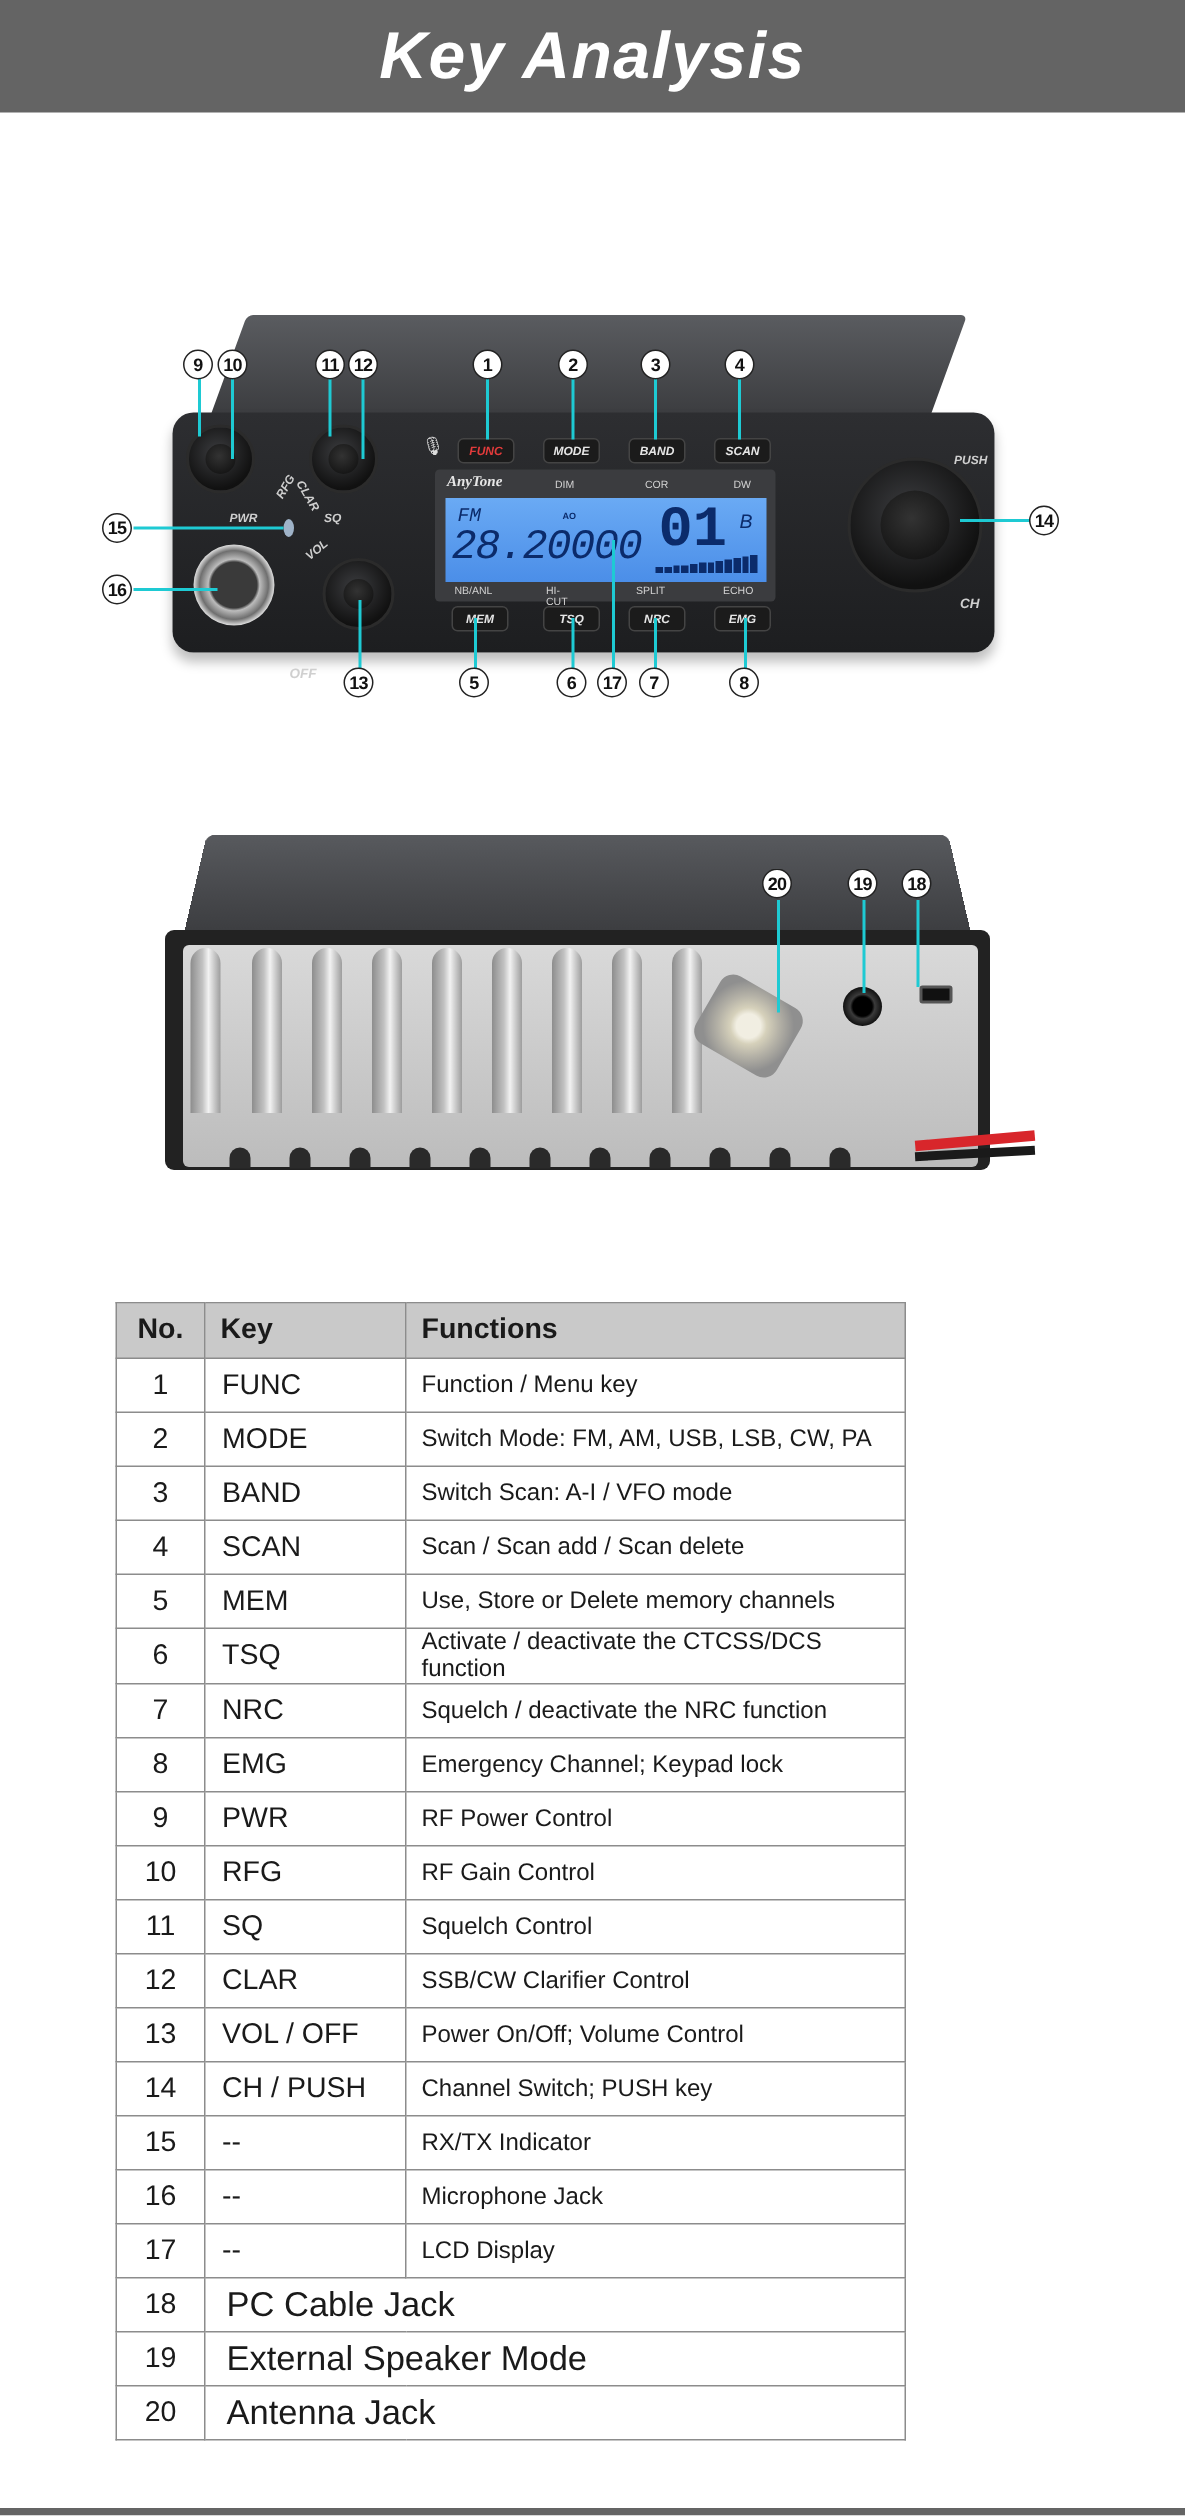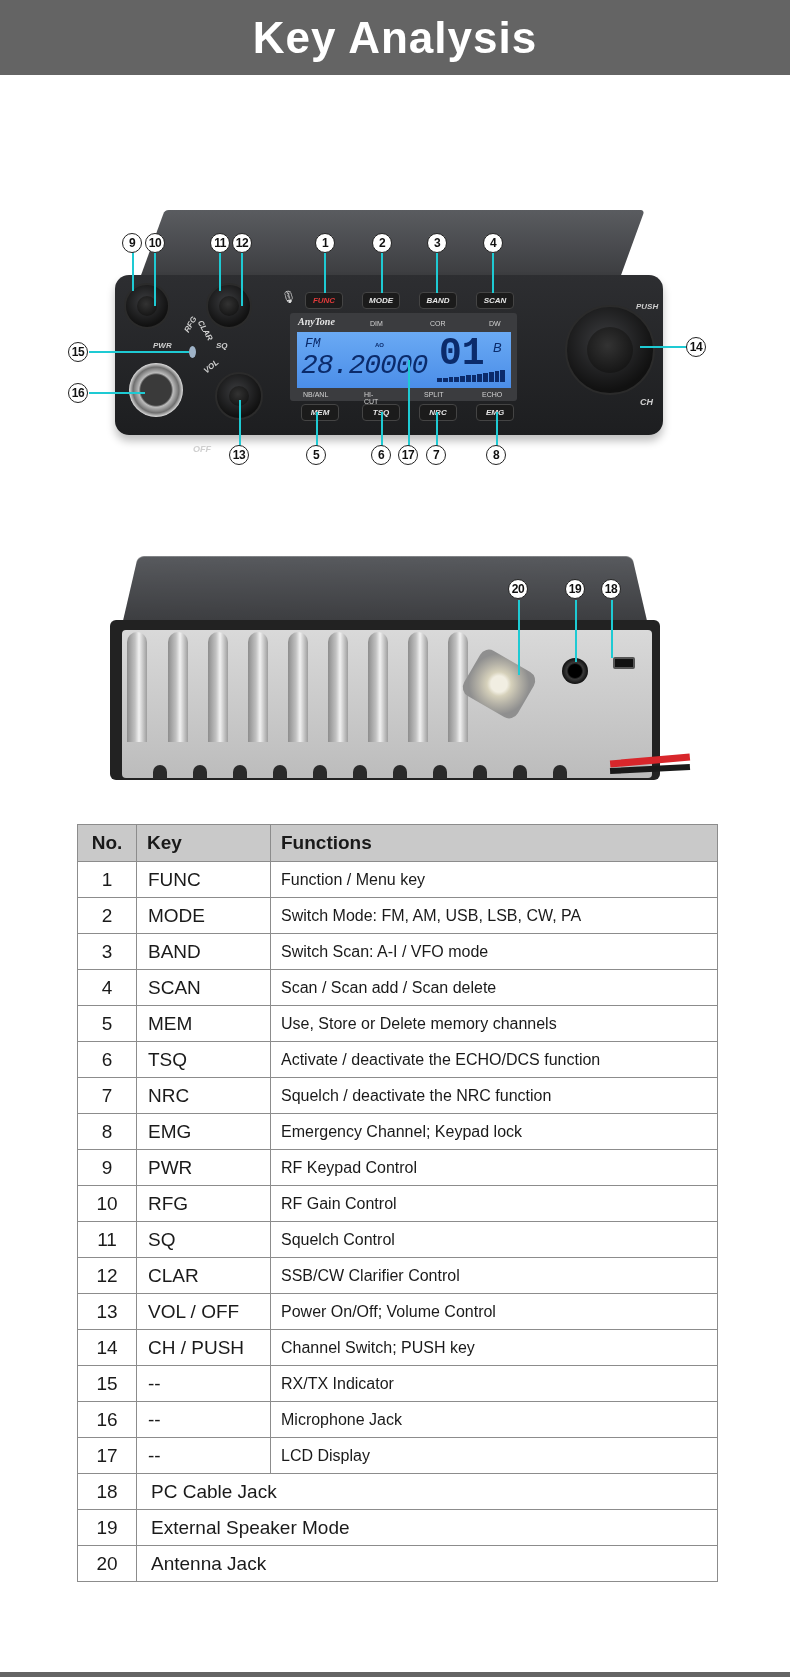--- a/index.html
+++ b/index.html
@@ -1,20 +1,20 @@
 <!DOCTYPE html>
 <html><head>
 <meta charset="utf-8">
 <style>
   * { box-sizing: border-box; margin: 0; padding: 0; }
   html, body { width: 790px; height: 1677px; background: #ffffff; overflow: hidden; }
   body { position: relative; font-family: "Liberation Sans", sans-serif; }
 
   .banner { position: absolute; left: 0; top: 0; width: 790px; height: 75px; background: #646464; display: flex; align-items: center; justify-content: center; }
-  .banner-title { color: #ffffff; font-size: 44px; font-weight: bold; letter-spacing: 1px; font-family: "Liberation Sans", sans-serif; }
+  .banner-title { color: #ffffff; font-size: 44px; font-weight: bold; font-style: italic; letter-spacing: 1px; font-family: "Liberation Sans", sans-serif; }
 
   .photo { position: absolute; }
   .callout { position: absolute; width: 20px; height: 20px; border-radius: 50%; border: 1.6px solid #222; background: #fff; color: #111; font-size: 12px; font-weight: bold; display: flex; align-items: center; justify-content: center; font-family: "Liberation Sans", sans-serif; letter-spacing: -0.5px; }
   .leader { position: absolute; background: #1ecad3; }
 
   
   .front-top { position: absolute; left: 152px; top: 210px; width: 480px; height: 70px; background: linear-gradient(#5a5c60, #3a3b3e); transform: skewX(-20deg); border-radius: 4px 4px 0 0; }
   .front-face { position: absolute; left: 115px; top: 275px; width: 548px; height: 160px; background: linear-gradient(#2d2e31, #1d1e20); border-radius: 14px; box-shadow: 0 6px 8px rgba(0,0,0,0.25); }
   .knob { position: absolute; border-radius: 50%; background: radial-gradient(circle at 45% 40%, #3c3d40, #111 70%); border: 2px solid #2b2b2b; }
   .knob-inner { position: absolute; border-radius: 50%; background: radial-gradient(circle at 45% 40%, #333, #0c0c0c); }
@@ -40,28 +40,28 @@
   .heatsink { position: absolute; left: 122px; top: 630px; width: 530px; height: 148px; background: linear-gradient(#d9d9d9, #bcbcbc); border-radius: 4px; }
   .fin { position: absolute; top: 632px; width: 20px; height: 110px; background: linear-gradient(90deg, #8d8d8d, #c2c2c2 40%, #f2f2f2 60%, #9d9d9d); border-radius: 10px 10px 0 0; }
   .slot { position: absolute; top: 765px; width: 14px; height: 14px; background: #2a2a2a; border-radius: 7px 7px 0 0; }
   .antenna { position: absolute; left: 468px; top: 658px; width: 62px; height: 52px; background: radial-gradient(circle, #f1eee2 20%, #d6d1bb 30%, #b5b2a7 50%, #8f8f8f 75%); border-radius: 10px; transform: rotate(30deg); }
   .spk-jack { position: absolute; left: 562px; top: 658px; width: 26px; height: 26px; border-radius: 50%; background: radial-gradient(circle, #000 35%, #3b3b3b 45%, #111 70%); }
   .usb-jack { position: absolute; left: 613px; top: 657px; width: 22px; height: 12px; background: #111; border: 2px solid #555; border-radius: 2px; }
   .cable-red { position: absolute; left: 610px; top: 757px; width: 80px; height: 7px; background: #d8262b; transform: rotate(-5deg); }
   .cable-black { position: absolute; left: 610px; top: 766px; width: 80px; height: 6px; background: #1a1a1a; transform: rotate(-3deg); }
 
   
-  .key-table { position: absolute; left: 77px; top: 824px; width: 641px; border-collapse: collapse; font-family: "Liberation Sans", sans-serif; }
+  .key-table { position: absolute; left: 77px; top: 868px; width: 527px; border-collapse: collapse; font-family: "Liberation Sans", sans-serif; }
   .key-table td, .key-table th { border: 1.5px solid #8c8c8c; height: 36px; color: #1a1a1a; }
   .key-table th { background: #c9c9c9; font-size: 19px; font-weight: bold; text-align: left; padding-left: 10px; height: 37px; }
   .key-table th.col-no { text-align: center; padding-left: 0; }
   .col-no { width: 59px; text-align: center; font-size: 19px; }
   .col-key { width: 134px; font-size: 19px; padding-left: 11px; }
   .col-fn { font-size: 16px; padding-left: 10px; }
-  .col-wide { font-size: 19px; padding-left: 14px; }
+  .col-wide { font-size: 23px; padding-left: 14px; }
 
   .bottom-bar { position: absolute; left: 0; top: 1672px; width: 790px; height: 5px; background: #646464; }
 </style>
 </head>
 <body>
 
 <div class="banner">
   <div class="banner-title">Key Analysis</div>
 </div>
 
@@ -243,36 +243,36 @@
         <td class="col-fn">Scan / Scan add / Scan delete</td>
       </tr>
       <tr>
         <td class="col-no">5</td>
         <td class="col-key">MEM</td>
         <td class="col-fn">Use, Store or Delete memory channels</td>
       </tr>
       <tr>
         <td class="col-no">6</td>
         <td class="col-key">TSQ</td>
-        <td class="col-fn">Activate / deactivate the ECHO/DCS function</td>
+        <td class="col-fn">Activate / deactivate the CTCSS/DCS function</td>
       </tr>
       <tr>
         <td class="col-no">7</td>
         <td class="col-key">NRC</td>
         <td class="col-fn">Squelch / deactivate the NRC function</td>
       </tr>
       <tr>
         <td class="col-no">8</td>
         <td class="col-key">EMG</td>
         <td class="col-fn">Emergency Channel; Keypad lock</td>
       </tr>
       <tr>
         <td class="col-no">9</td>
         <td class="col-key">PWR</td>
-        <td class="col-fn">RF Keypad Control</td>
+        <td class="col-fn">RF Power Control</td>
       </tr>
       <tr>
         <td class="col-no">10</td>
         <td class="col-key">RFG</td>
         <td class="col-fn">RF Gain Control</td>
       </tr>
       <tr>
         <td class="col-no">11</td>
         <td class="col-key">SQ</td>
         <td class="col-fn">Squelch Control</td>

